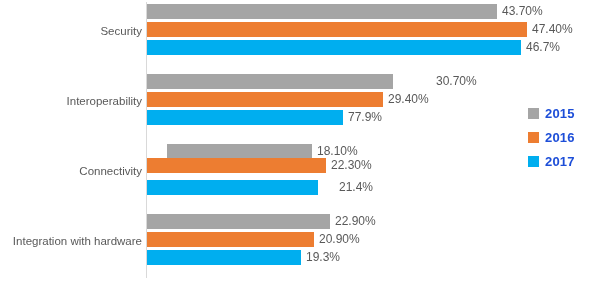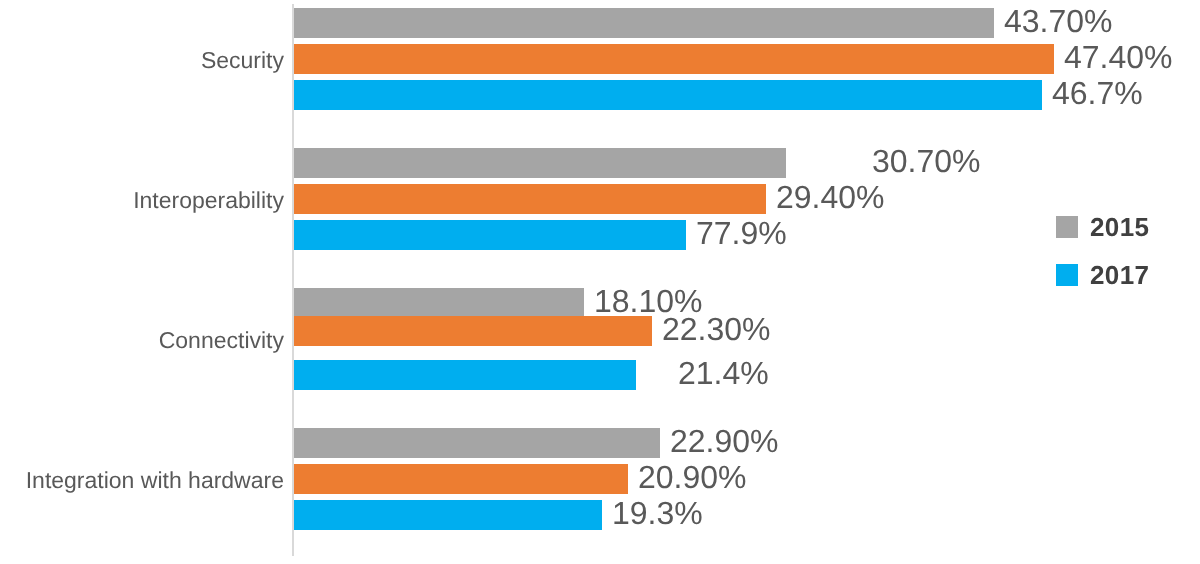--- a/index.html
+++ b/index.html
@@ -69,21 +69,21 @@
     float: left;
   }
   .bar-2015 { background: #a5a5a5; }
   .bar-2016 { background: #ed7d31; }
   .bar-2017 { background: #00aeef; }
   .bar-value {
     position: absolute;
     left: 100%;
     top: 0;
     margin-left: 5px;
-    font-size: 16px;
+    font-size: 12px;
     line-height: 15px;
     color: #595959;
     white-space: nowrap;
   }
 
   
   .legend {
     position: absolute;
     left: 528px;
     top: 101px;
@@ -96,21 +96,21 @@
   }
   .legend-swatch {
     width: 11px;
     height: 11px;
     margin-right: 6px;
     flex: 0 0 auto;
   }
   .legend-label {
     font-size: 13px;
     font-weight: bold;
-    color: #404040;
+    color: #1d4ed8;
     letter-spacing: 0.2px;
   }
 </style>
 </head>
 <body>
 
 <div id="chart-root">
 
   <div class="plot-area">
     <div class="axis-line"></div>
@@ -147,21 +147,21 @@
         <div class="bar-row" style="top:36px; width:196px;">
           <span class="bar bar-2017" style="width:196px;"></span>
           <span class="bar-value">77.9%</span>
         </div>
       </div>
     </div>
 
     <div class="group" style="top:144px; height:66px;">
       <div class="cat-label" style="top:20px;">Connectivity</div>
       <div class="bars">
-        <div class="bar-row" style="top:0px; width:145px;">
+        <div class="bar-row" style="top:0px; width:145px;padding-left:20px;">
           <span class="bar bar-2015" style="width:145px;"></span>
           <span class="bar-value">18.10%</span>
         </div>
         <div class="bar-row" style="top:14px; width:179px;">
           <span class="bar bar-2016" style="width:179px;"></span>
           <span class="bar-value">22.30%</span>
         </div>
         <div class="bar-row" style="top:36px; width:187px;">
           <span class="bar bar-2017" style="width:171px;"></span>
           <span class="bar-value">21.4%</span>
@@ -187,18 +187,22 @@
       </div>
     </div>
   </div>
 
   <div class="legend">
     <div class="legend-item">
       <span class="legend-swatch" style="background:#a5a5a5;"></span>
       <span class="legend-label">2015</span>
     </div>
     <div class="legend-item">
+      <span class="legend-swatch" style="background:#ed7d31;"></span>
+      <span class="legend-label">2016</span>
+    </div>
+    <div class="legend-item">
       <span class="legend-swatch" style="background:#00aeef;"></span>
       <span class="legend-label">2017</span>
     </div>
   </div>
 
 </div>
 
 </body></html>

